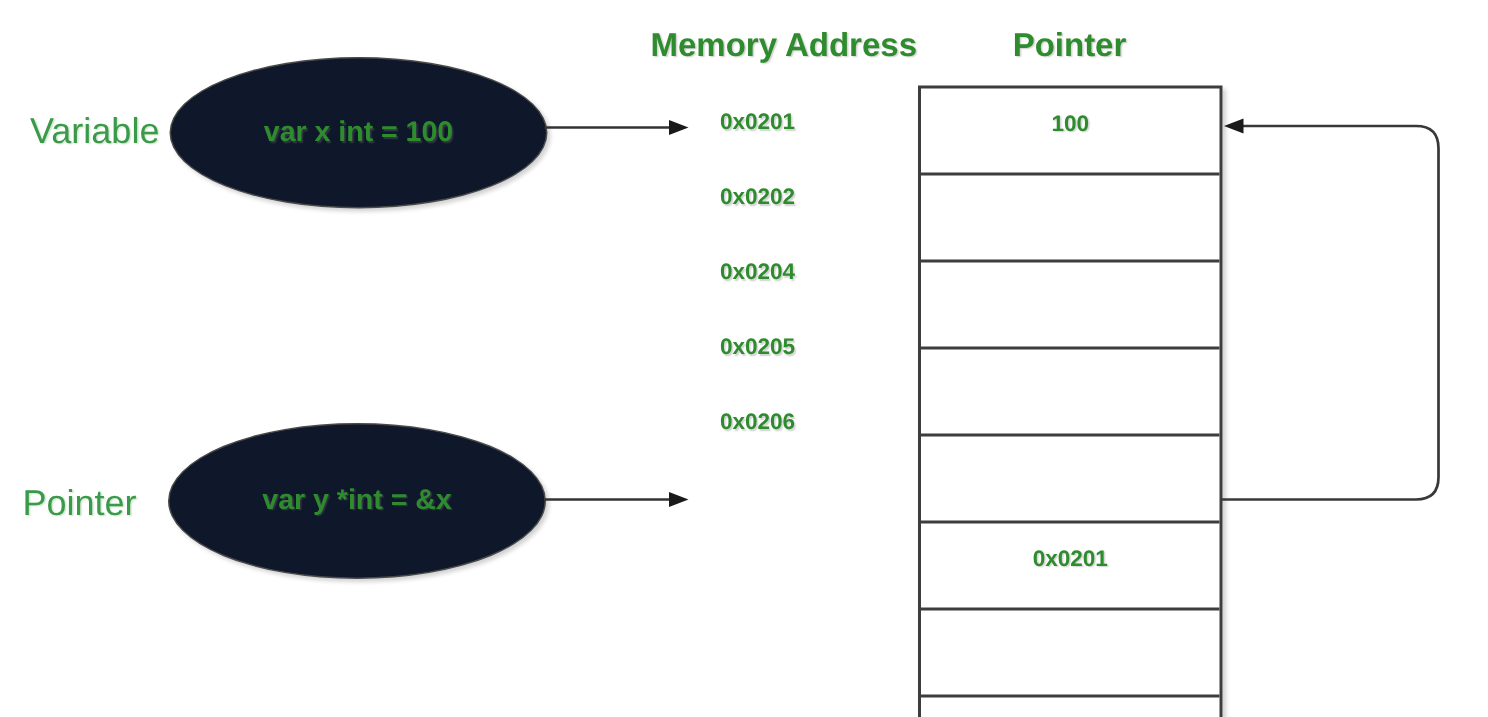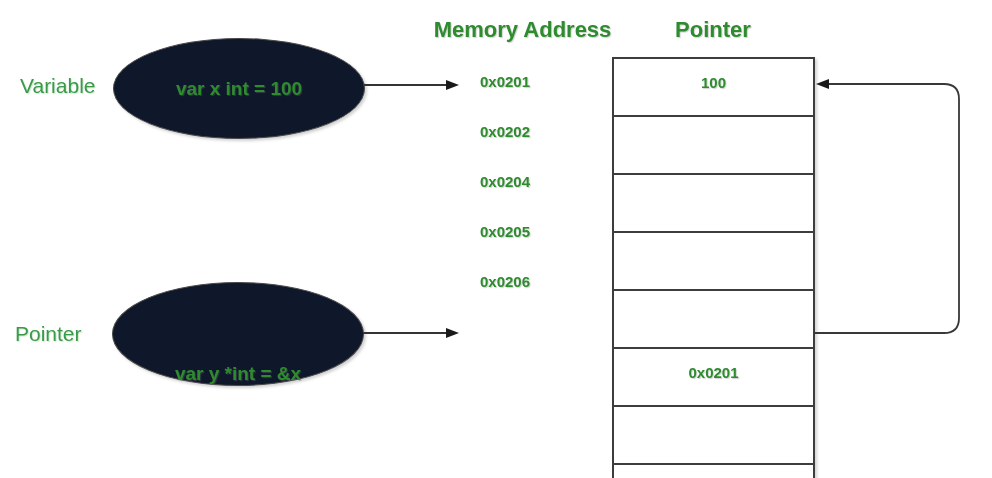--- a/index.html
+++ b/index.html
@@ -15,41 +15,41 @@
     background: #ffffff;
     overflow: hidden;
   }
   .green-bold {
     color: #2e8b2e;
     font-weight: bold;
     text-shadow: 1px 1px 1px rgba(120,120,120,0.35);
   }
   .side-label {
     position: absolute;
-    font-size: 21px;
+    font-size: 24px;
     color: #3a9a4a;
     text-shadow: 1px 1px 1px rgba(120,180,120,0.35);
     white-space: nowrap;
   }
   .variable-label { left: 20px; top: 74px; }
   .pointer-label  { left: 15px; top: 322px; }
 
   .ellipse {
     position: absolute;
     width: 250px;
     border: 1.5px solid #4a4a4a;
     border-radius: 50%;
     background: #0f172a;
     box-shadow: 2px 2px 3px rgba(0,0,0,0.18);
     display: flex;
     align-items: center;
     justify-content: center;
   }
   .ellipse-variable { left: 113px; top: 38px;  height: 99px;  }
-  .ellipse-pointer  { left: 112px; top: 282px; height: 102px; align-items: flex-end; }
+  .ellipse-pointer  { left: 112px; top: 282px; height: 102px; }
   .ellipse-text {
     font-size: 19px;
     white-space: nowrap;
   }
 
   .col-header {
     position: absolute;
     top: 17px;
     font-size: 22px;
     text-align: center;

